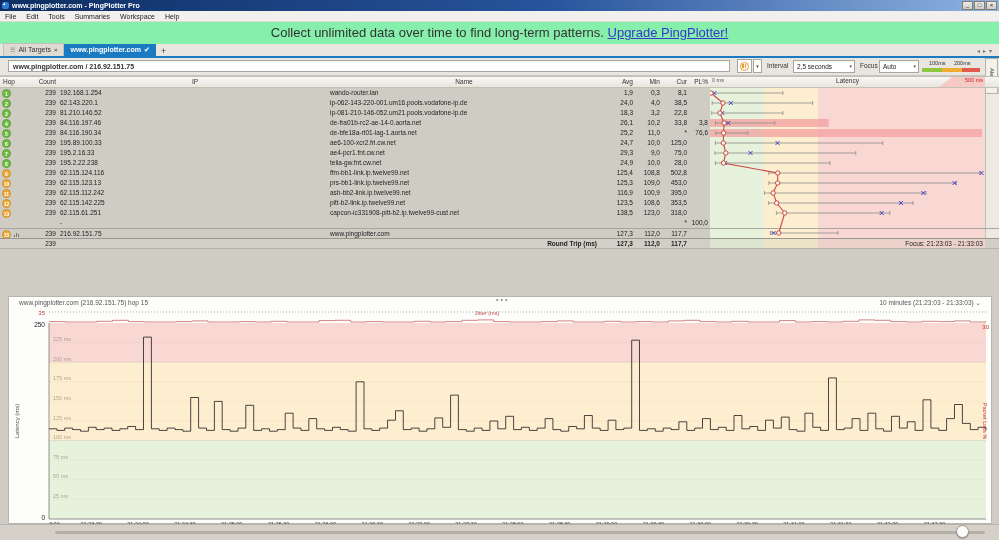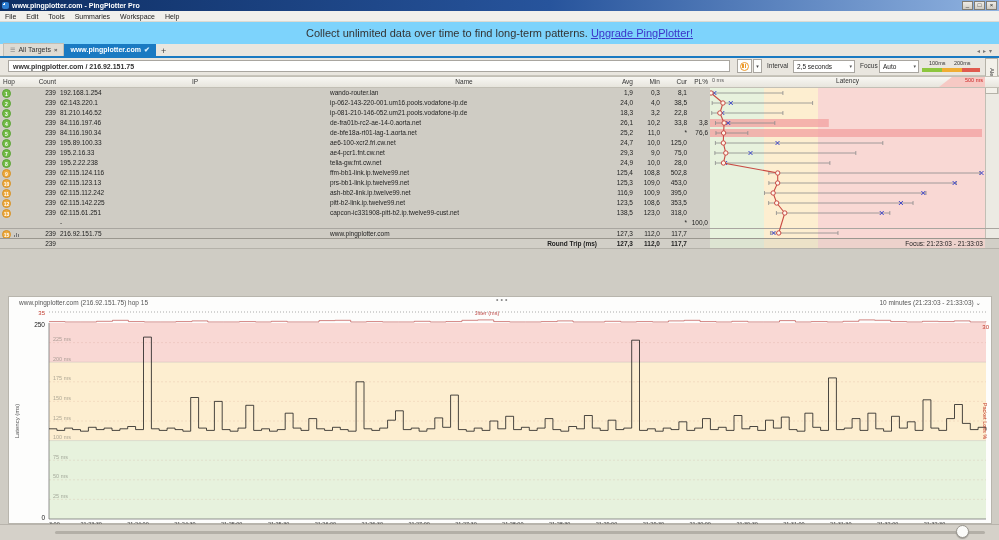--- a/index.html
+++ b/index.html
@@ -12,22 +12,22 @@
   #appicon{width:7px;height:7px;border-radius:2px;background:radial-gradient(circle at 35% 35%,#fff 0 1px,#2d7dd2 1px 100%);margin-right:3px;}
   #titletext{font-size:7px;font-weight:bold;color:#fff;white-space:nowrap;}
   #winbtns{position:absolute;right:2px;top:1px;display:flex;gap:1px;}
   .winbtn{width:11px;height:9px;background:linear-gradient(#efece6,#cfccc4);border:1px solid #7f7c74;
     font-size:6px;line-height:7px;text-align:center;color:#222;box-sizing:border-box;}
   
   #menubar{position:absolute;left:0;top:11px;width:999px;height:11px;background:#f1f0ec;
     border-bottom:1px solid #dddad2;display:flex;align-items:center;box-sizing:border-box;}
   .menuitem{font-size:7px;padding:0 5px;color:#222;}
   
-  #banner{position:absolute;left:0;top:22px;width:999px;height:22px;background:#7dd3fc;
-    text-align:center;line-height:22px;font-size:11px;color:#333;}
+  #banner{position:absolute;left:0;top:22px;width:999px;height:22px;background:#86efac;
+    text-align:center;line-height:22px;font-size:13px;color:#333;}
   #banner a{color:#3b35c9;text-decoration:underline;}
   
   #tabbar{position:absolute;left:0;top:44px;width:999px;height:14px;background:#e9e6df;
     border-bottom:2px solid #1a7ac2;box-sizing:border-box;display:flex;align-items:flex-end;}
   .tab{height:12px;line-height:12px;font-size:7px;padding:0 6px;display:flex;align-items:center;gap:3px;}
   #tab-all{background:#dedbd3;border:1px solid #c2bfb5;border-bottom:none;color:#333;margin-left:3px;}
   #tab-all .ticon{font-size:6px;color:#777;}
   #tab-all .tclose{font-size:6px;color:#555;font-weight:bold;}
   #tab-active{background:#1a7ac2;color:#fff;font-weight:bold;}
   #tab-active .tcheck{color:#d9f0ff;font-size:7px;}

